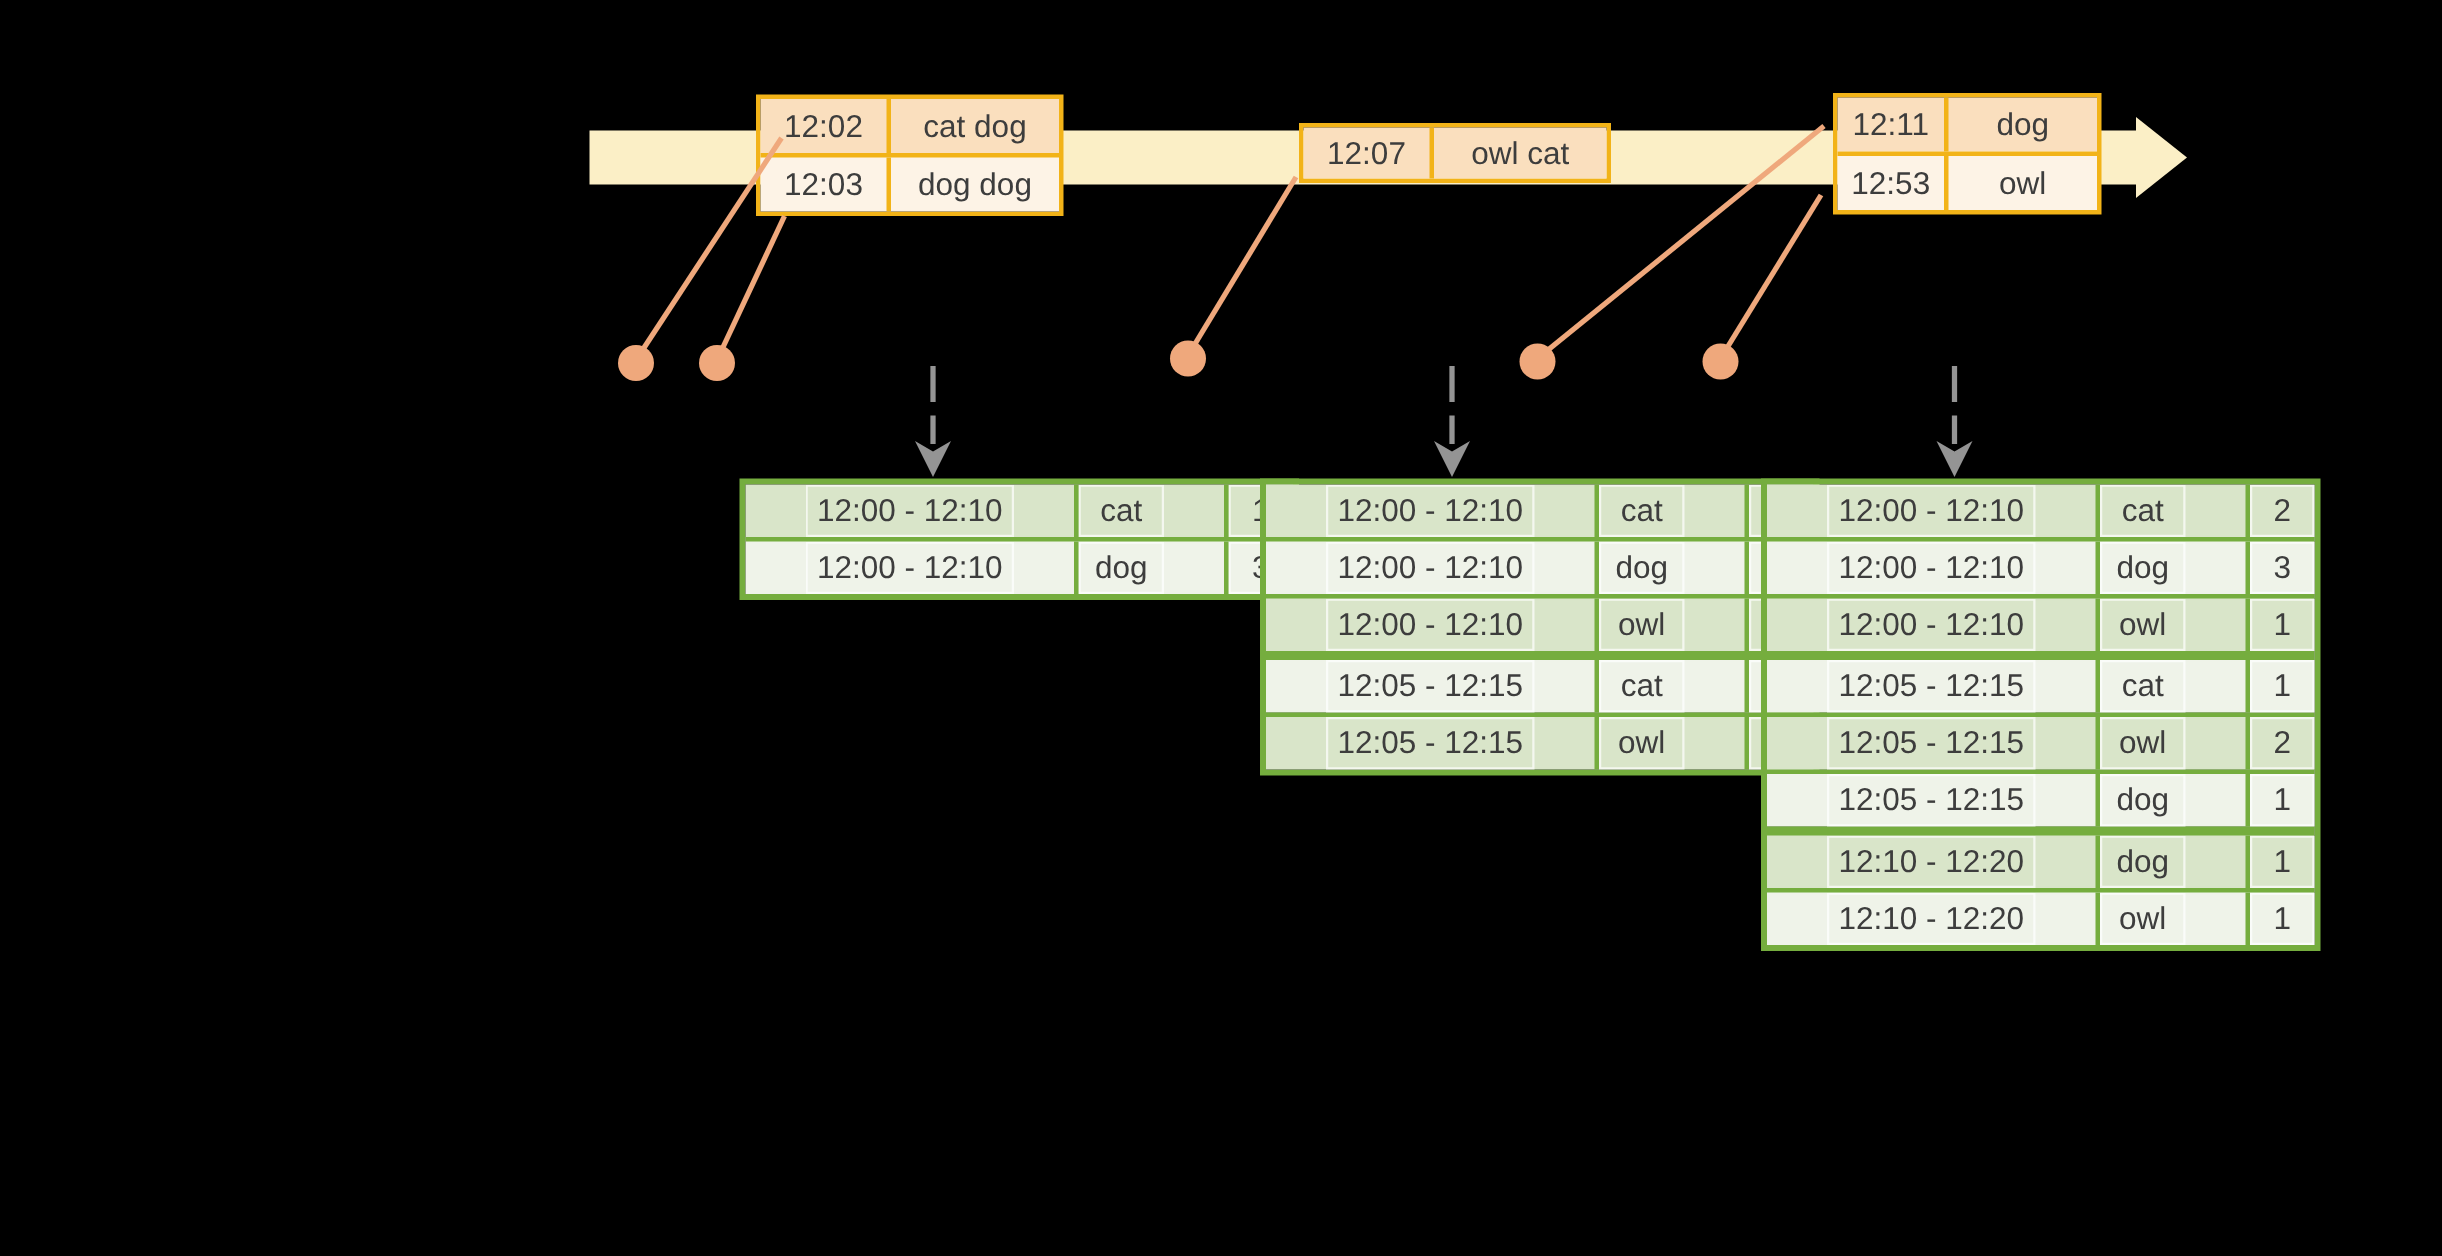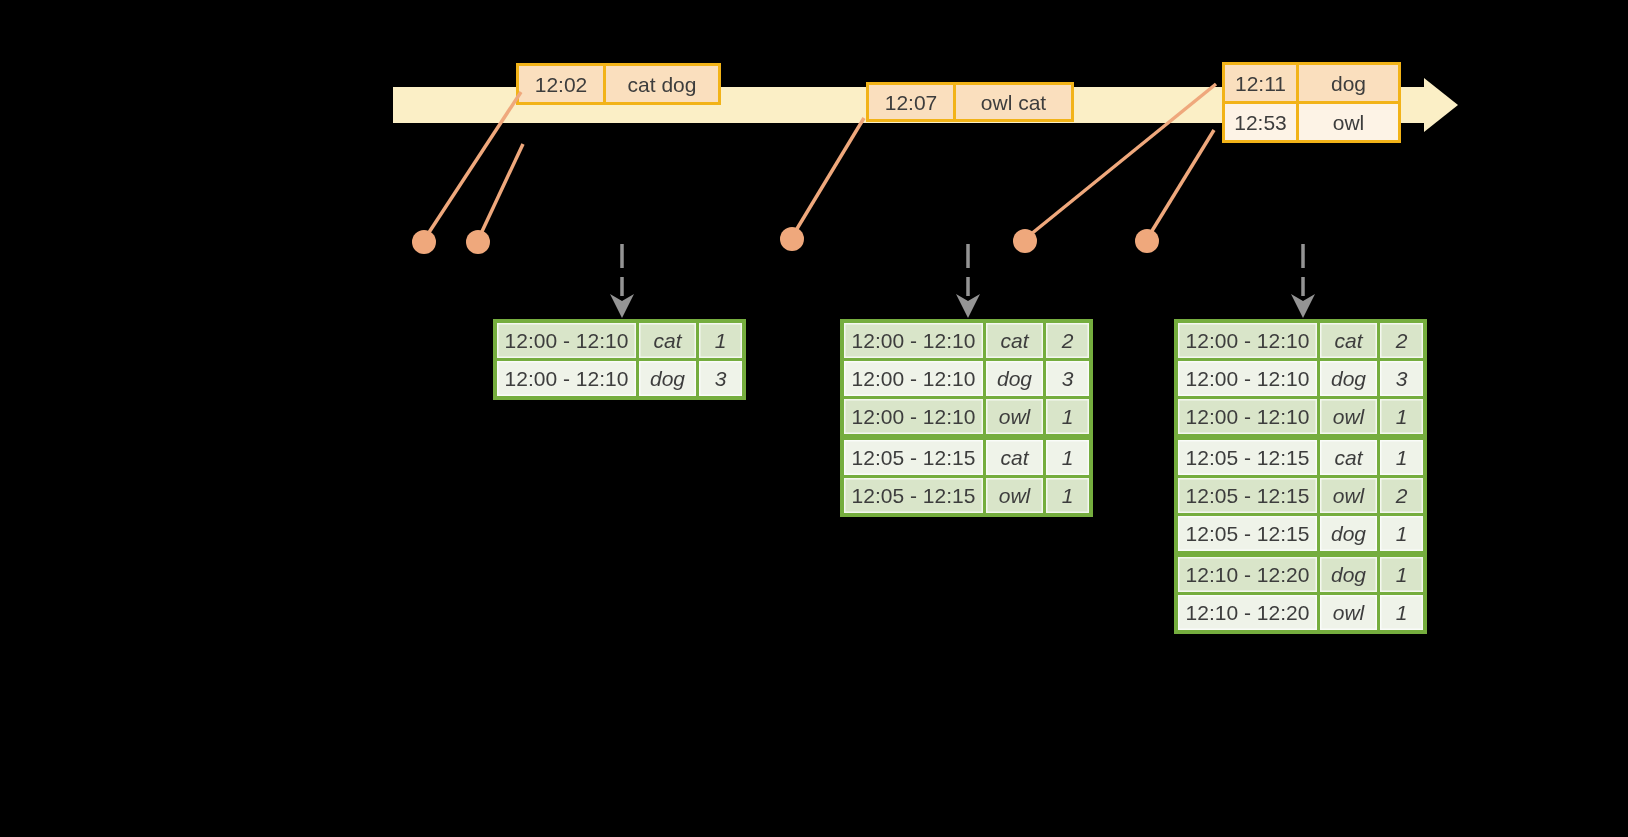--- a/index.html
+++ b/index.html
@@ -39,21 +39,21 @@
   }
   .erow{display:flex;}
   .erow + .erow{border-top:3px solid var(--event_border);}
   .ecell{
     display:flex;align-items:center;justify-content:center;
     font-size:21px;line-height:1;
   }
   .ecell + .ecell{border-left:3px solid var(--event_border);}
   .shade-dark{background:var(--event_row_dark);}
   .shade-light{background:var(--event_row_light);}
-  .et1{left:516px;top:63px;}
+  .et1{left:504px;top:63px;}
   .et1 .erow{height:36px;}
   .et1 .c-time{width:84px;}
   .et1 .c-words{width:112px;text-align:center;}
   .et2{left:866px;top:82px;}
   .et2 .erow{height:34px;}
   .et2 .c-time{width:84px;}
   .et2 .c-words{width:115px;}
   .et3{left:1222px;top:62px;}
   .et3 .erow{height:36px;}
   .et3 .c-time{width:71px;}
@@ -63,22 +63,23 @@
     position:absolute;z-index:3;
     border:4px solid var(--result_border);
   }
   .rrow{display:flex;}
   .rrow + .rrow{border-top:3px solid var(--result_border);}
   .rrow.group-start{border-top-width:6px;}
   .rcell{
     display:flex;align-items:center;justify-content:center;
     font-size:21px;line-height:1;height:35px;
     box-shadow:inset 0 0 0 1.5px rgba(255,255,255,.7);
-  }
-  .rcell + .rcell{border-left:3px solid var(--result_border);font-style:italic;}
+    margin-left:40px;
+  }
+  .rcell + .rcell{border-left:3px solid var(--result_border);}
   .rshade-dark{background:var(--result_row_dark);}
   .rshade-light{background:var(--result_row_light);}
   .rc-window{width:139px;}
   .rc-word{width:57px;}
   .rc-count{width:43px;}
   .rt1{left:493px;top:319px;}
   .rt2{left:840px;top:319px;}
   .rt3{left:1174px;top:319px;}
   
   .connector-layer{
@@ -95,20 +96,24 @@
 <div class="canvas">
 
   <div class="timeline-band"></div>
   <div class="timeline-arrowhead"></div>
 
   <div class="event-table et1">
     <div class="erow shade-dark">
       <div class="ecell c-time">12:02</div>
       <div class="ecell c-words">cat dog</div>
     </div>
+    <div class="erow shade-light">
+      <div class="ecell c-time">12:03</div>
+      <div class="ecell c-words">dog dog</div>
+    </div>
   </div>
 
   <div class="event-table et2">
     <div class="erow shade-dark">
       <div class="ecell c-time">12:07</div>
       <div class="ecell c-words">owl cat</div>
     </div>
   </div>
 
   <div class="event-table et3">

